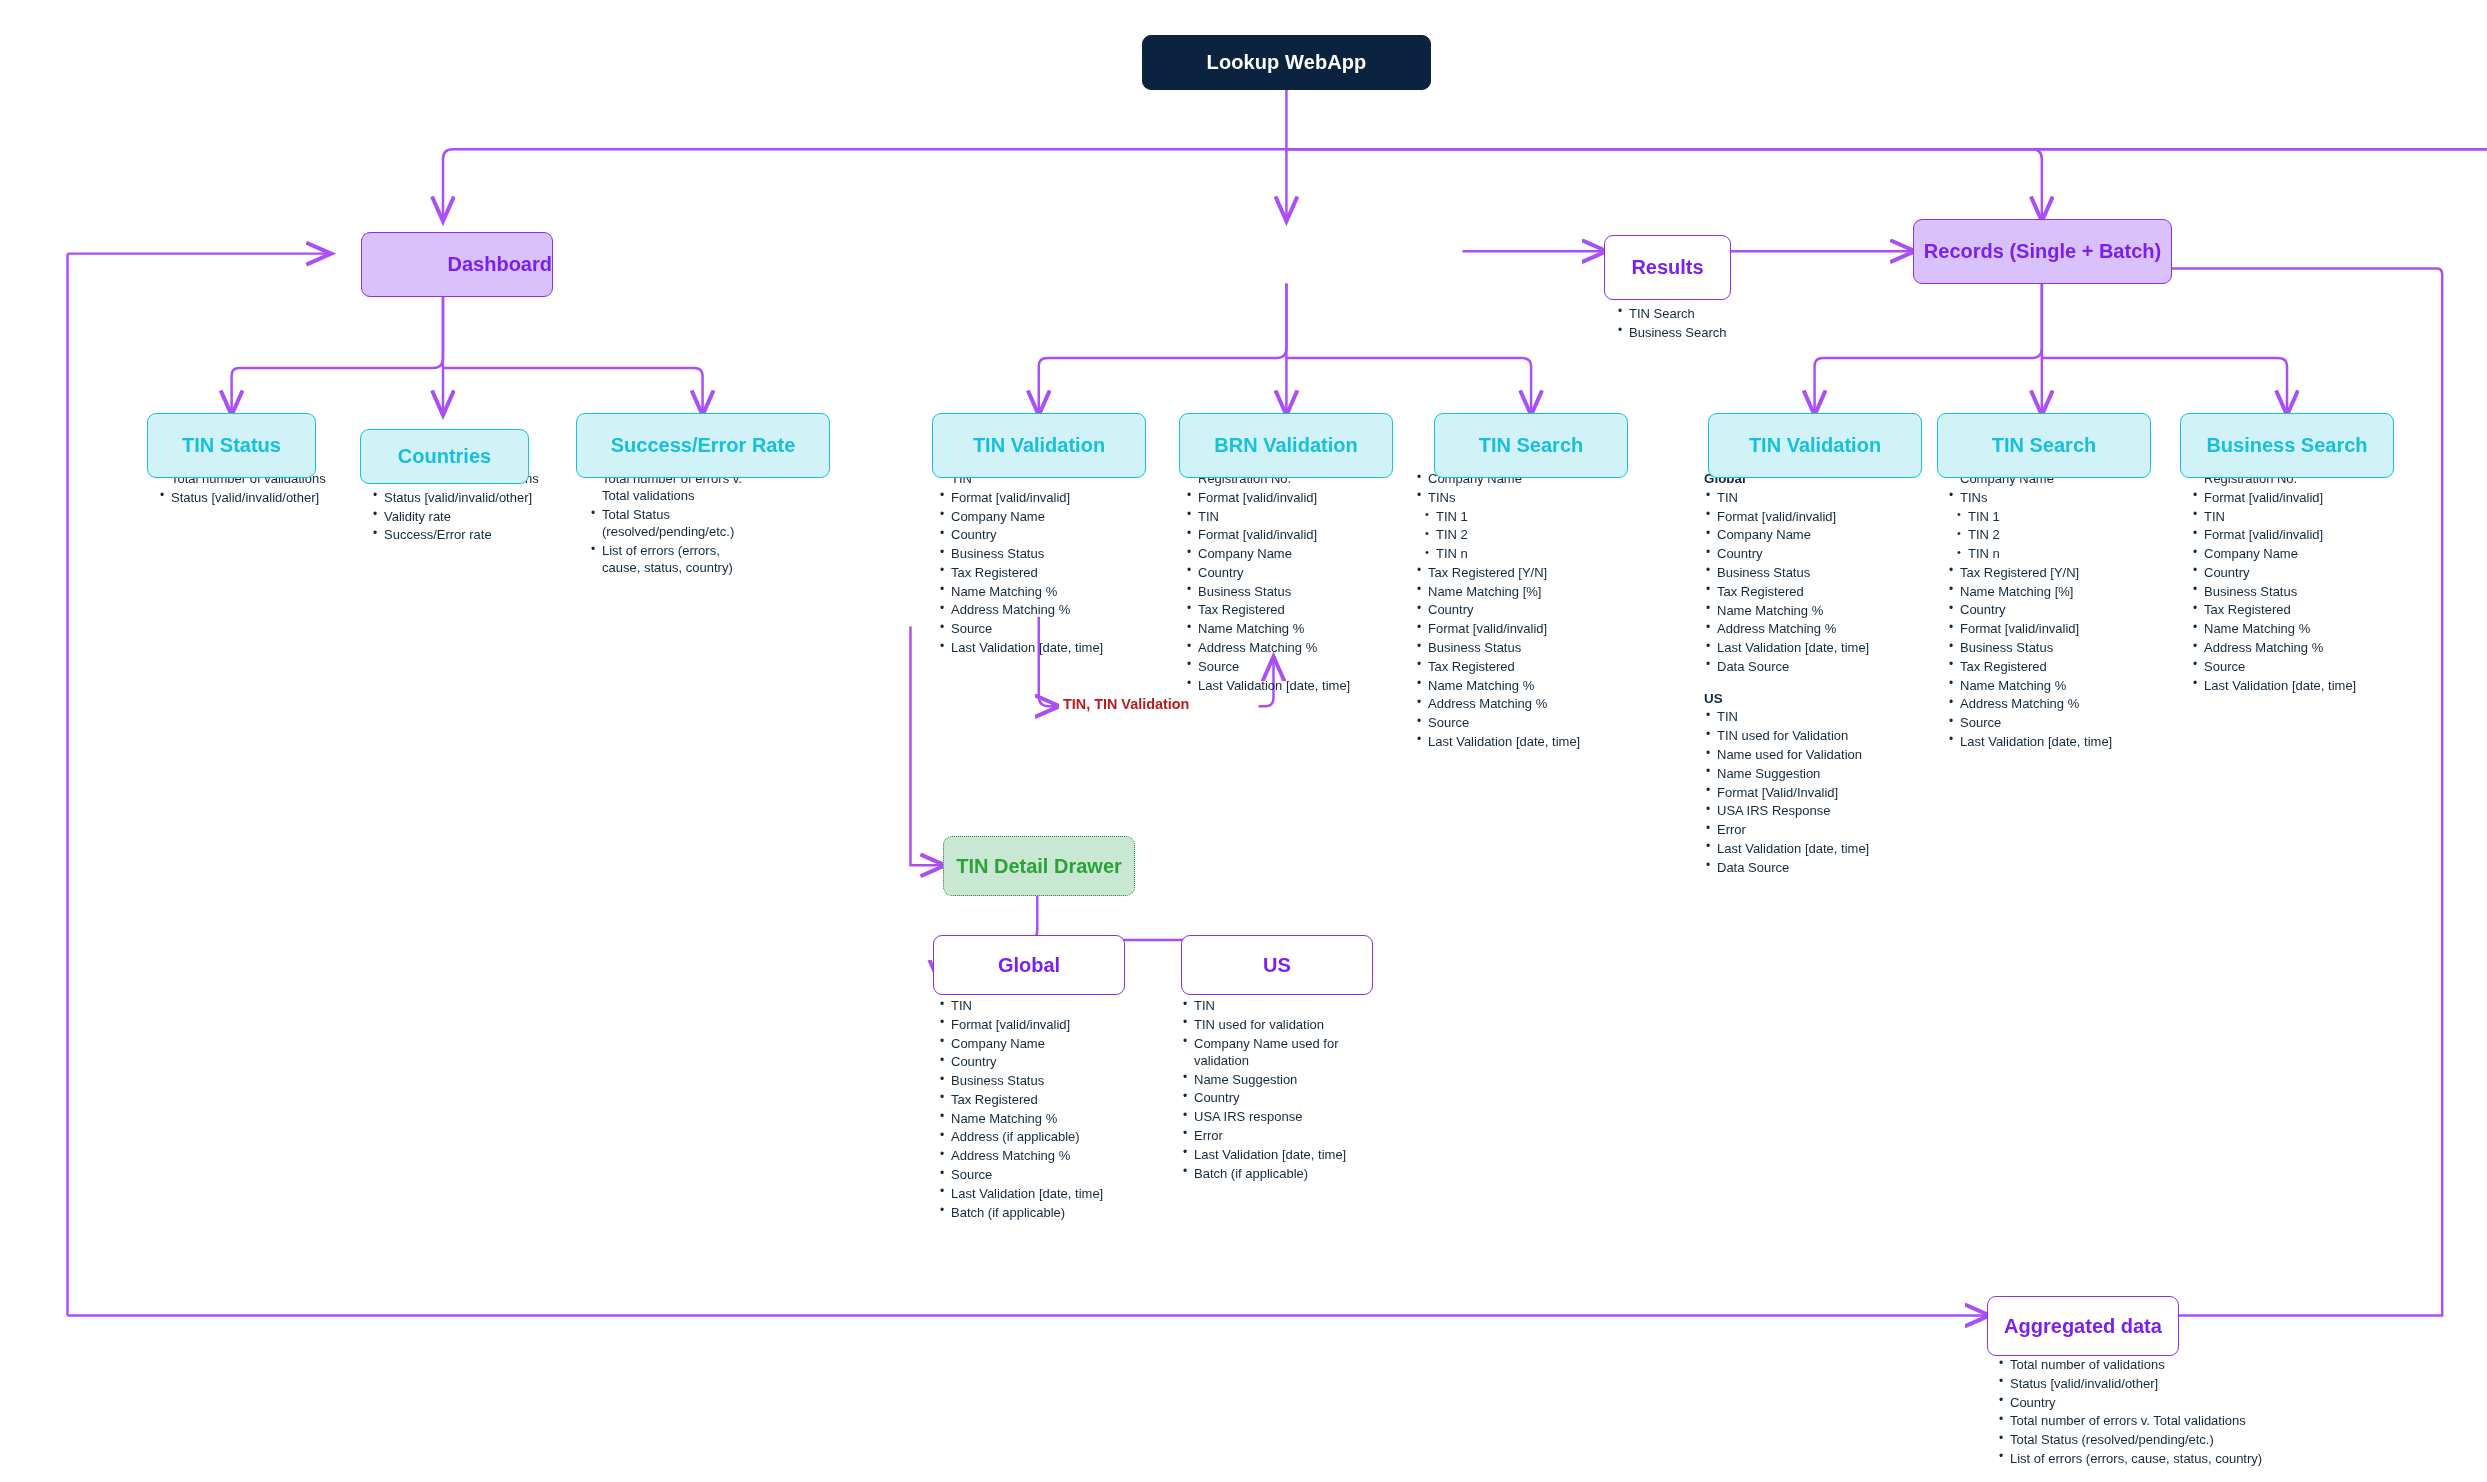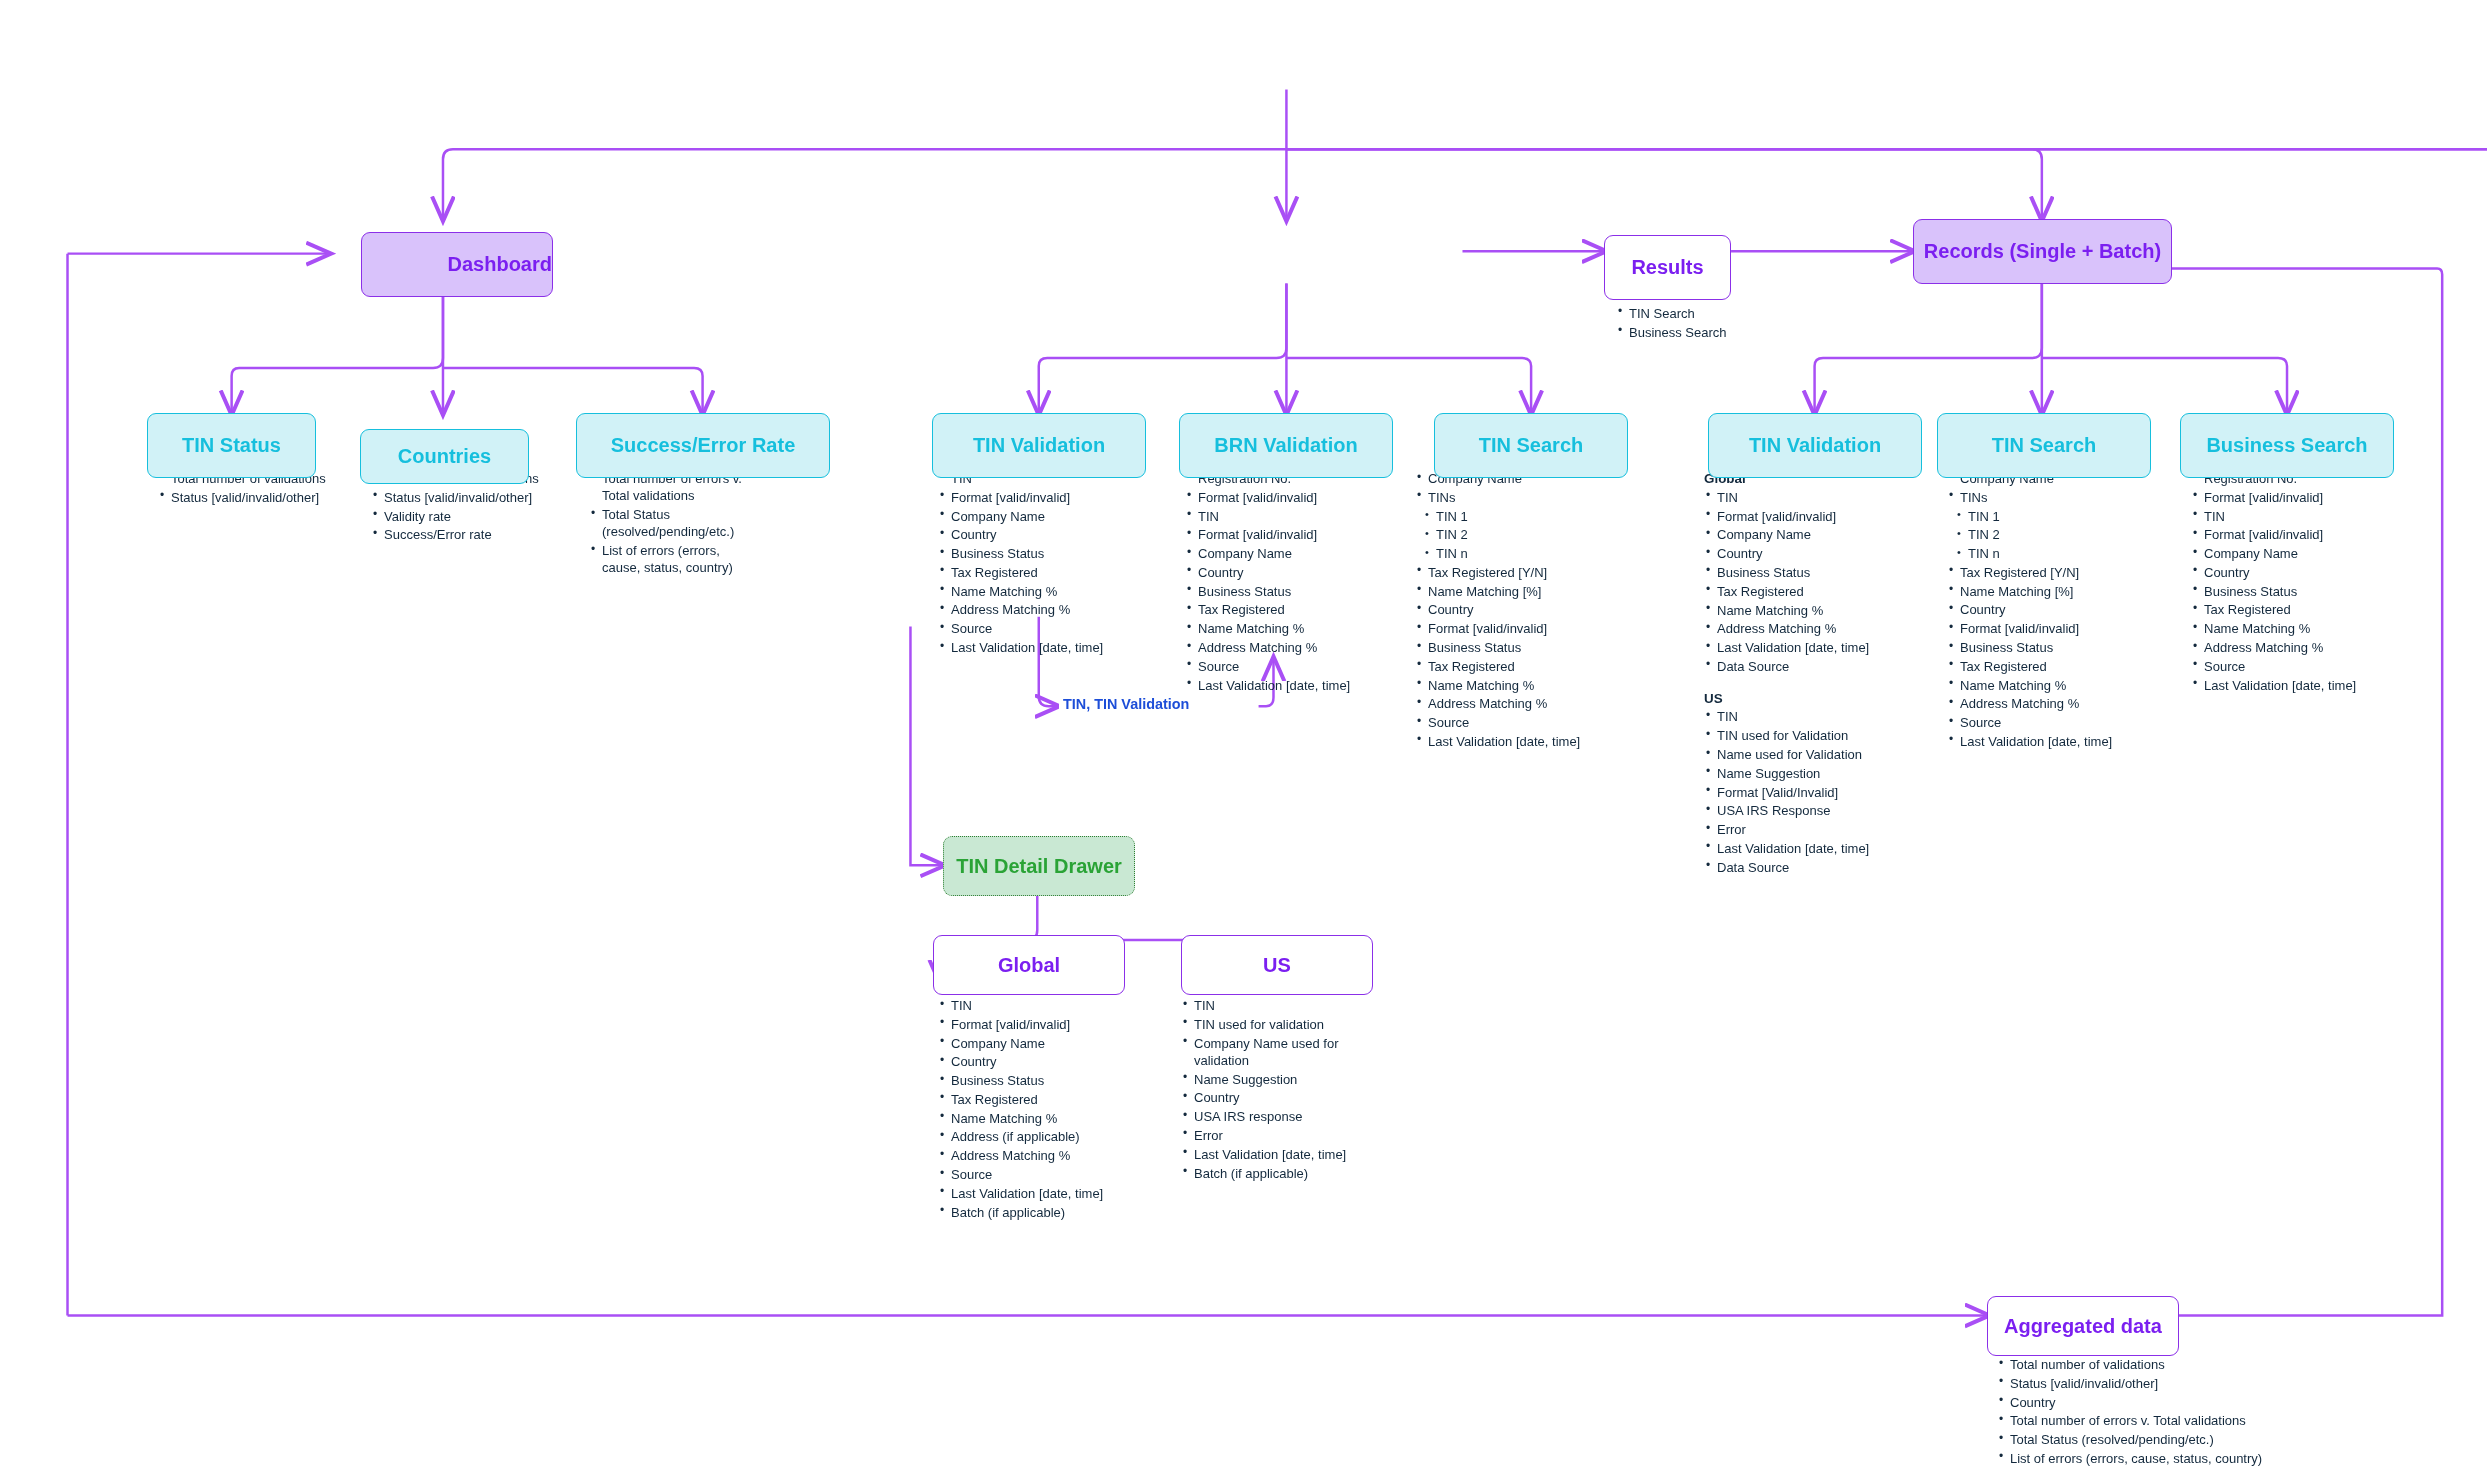--- a/index.html
+++ b/index.html
@@ -103,21 +103,21 @@
     font-weight:bold;
     font-size:13.4px;
     margin:0 0 1px 0;
     color:#13293d;
   }
   .group-gap{height:13px;}
   .edge-label{
     position:absolute;
     font-size:14.4px;
     font-weight:bold;
-    color:#1d4ed8;
+    color:#b91c1c;
     background:#ffffff;
     padding:0 4px;
     white-space:nowrap;
     z-index:6;
   }
 </style>
 </head>
 <body>
 
 <div id="canvas">
@@ -170,20 +170,23 @@
       <path d="M2088,1240 L2088,1400 Q2088,1420 2108,1420 L2125,1420" marker-end="url(#arrow)"></path>
       <path d="M2530,1420 L2530,1420 L2545,1420 Q2560,1420 2560,1402 L2560,1325" marker-end="url(#arrow)"></path>
 
       <path d="M1830,1260 L1830,1740 L1895,1740" marker-end="url(#arrow)"></path>
 
       <path d="M2085,1800 L2085,1870 Q2085,1890 2065,1890 L1910,1890 Q1890,1890 1890,1910 L1890,1975" marker-end="url(#arrow)"></path>
       <path d="M2085,1890 L2545,1890 Q2565,1890 2565,1910 L2565,1975" marker-end="url(#arrow)"></path>
     </g>
   </svg>
 
+  <div class="node node-root" style="left:1142px; top:35px; width:289px; height:55px;">
+    <span>Lookup WebApp</span>
+  </div>
 
   <div class="node node-purple" style="left:361px; top:232px; width:192px; height:65px;justify-content:flex-end;">
     <span>Dashboard</span>
   </div>
 
 
   <div class="node node-purple-outline" style="left:1604px; top:235px; width:127px; height:65px;">
     <span>Results</span>
   </div>
 

